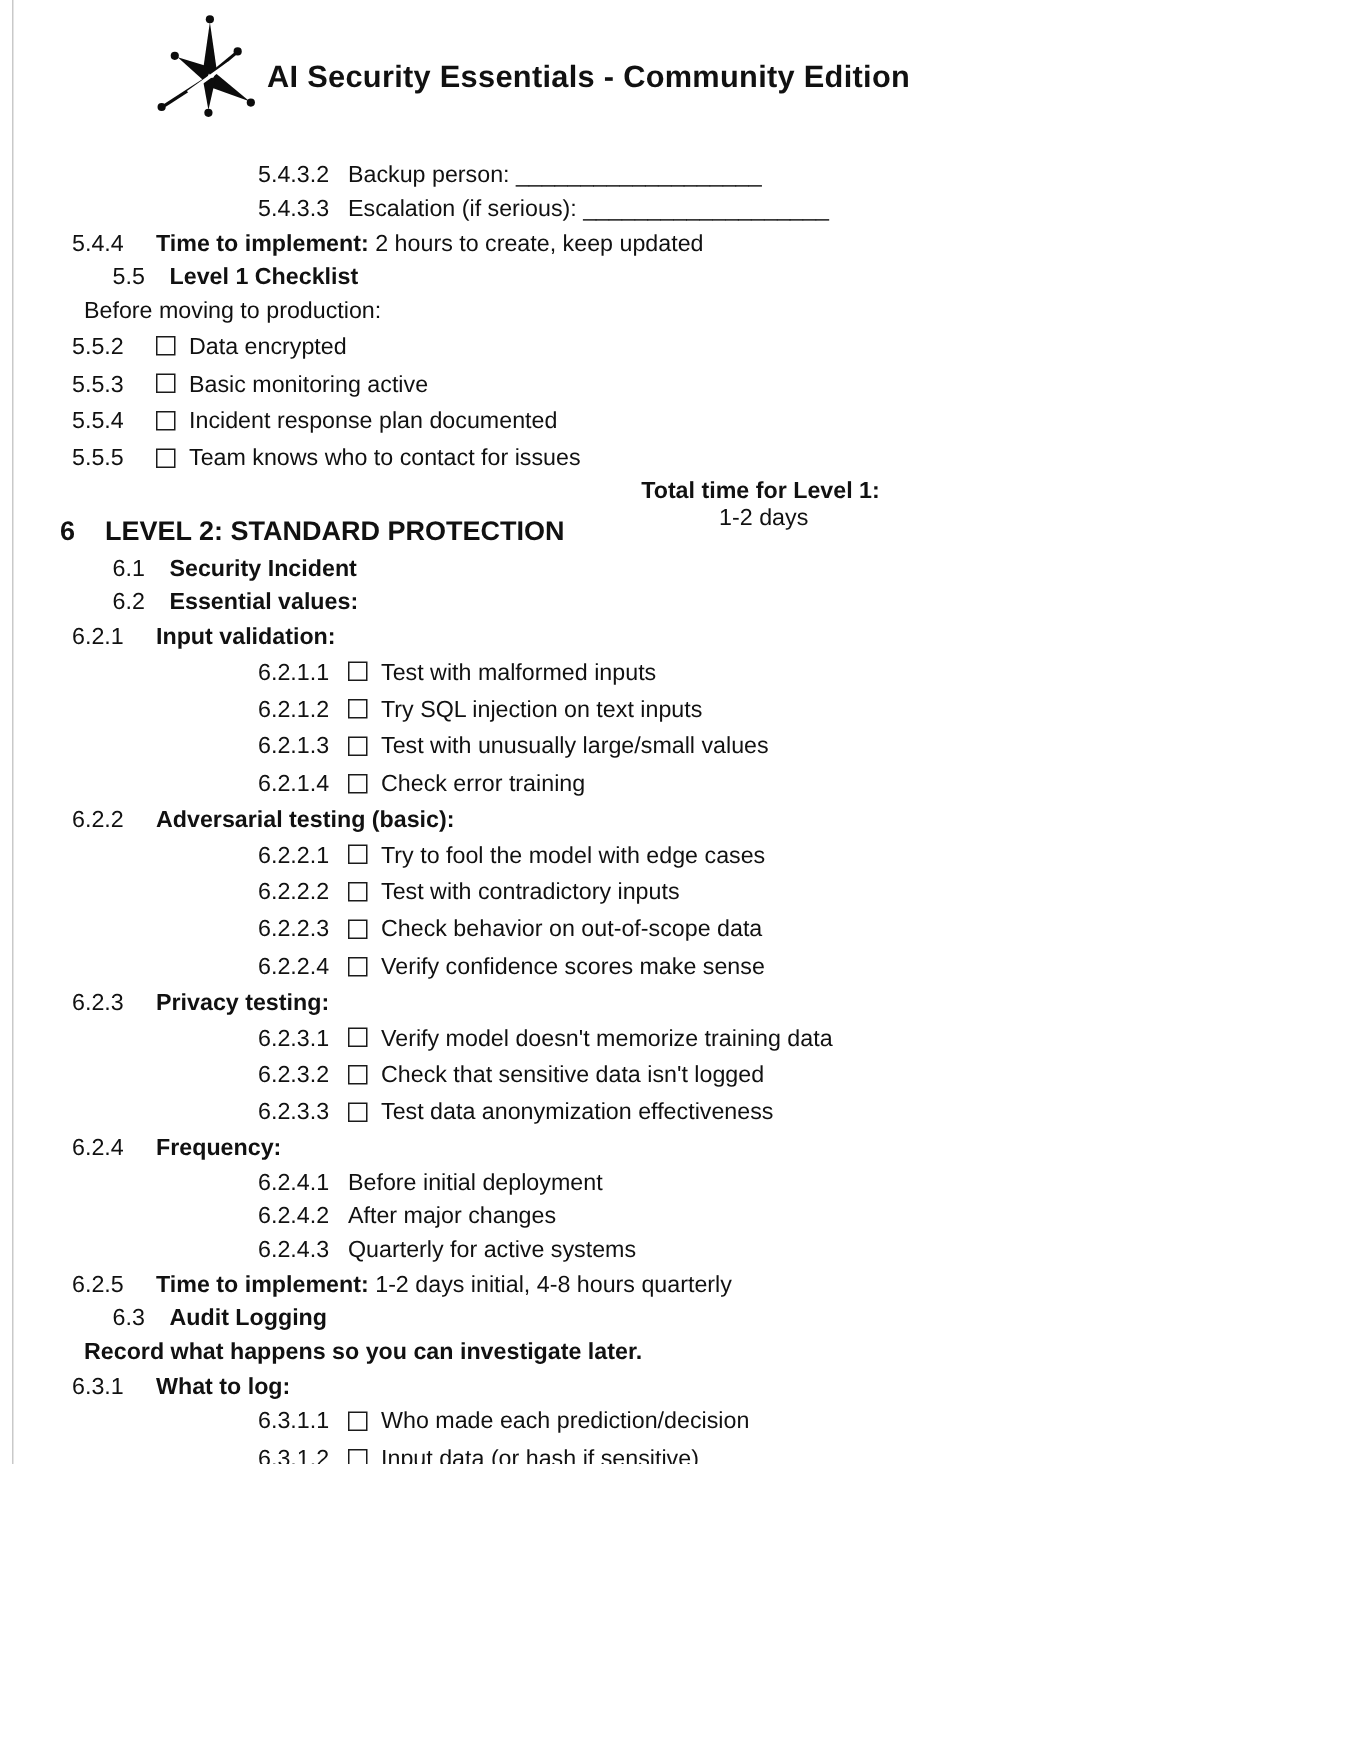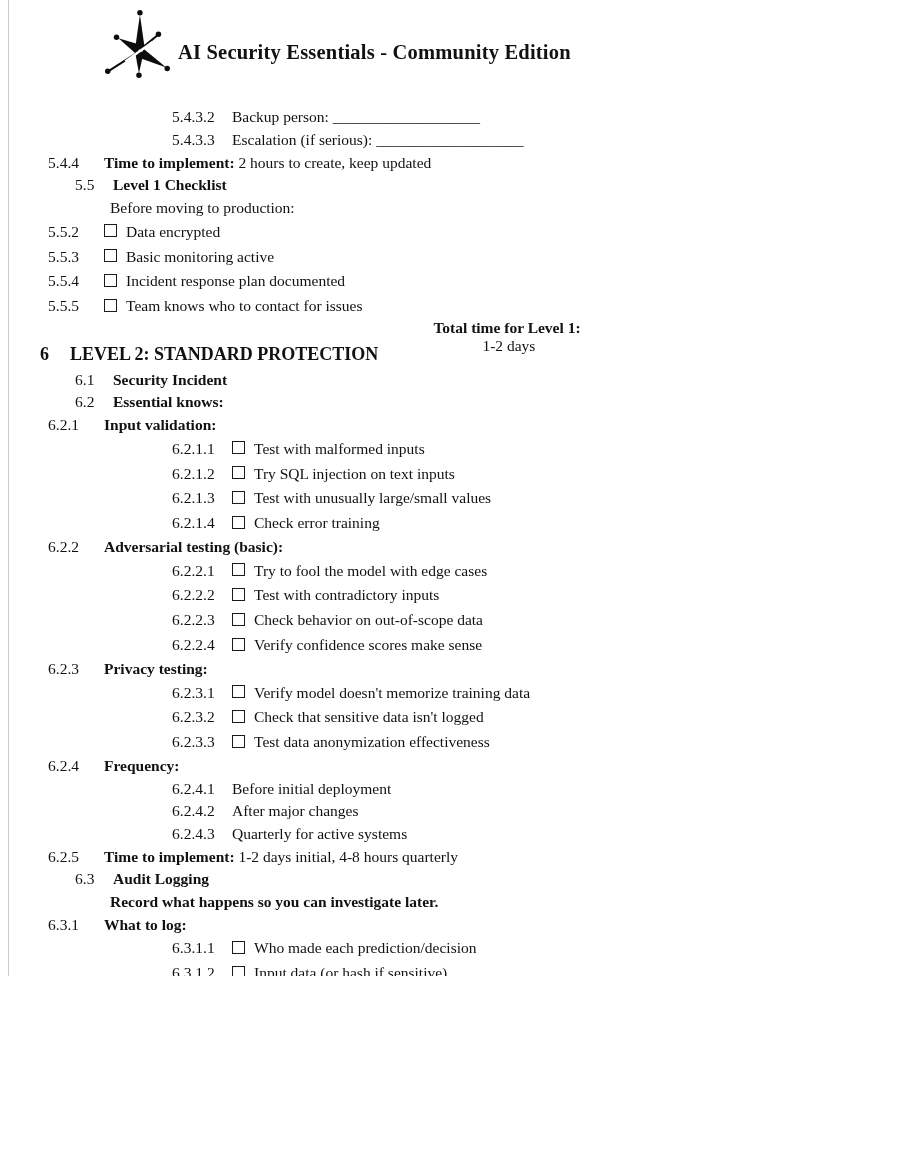--- a/index.html
+++ b/index.html
@@ -1,38 +1,38 @@
 <!DOCTYPE html>
 <html><head>
 <meta charset="utf-8">
 <style>
   html,body{margin:0;padding:0;background:#fff;}
   .page{
     position:relative;
     width:900px;height:976px;
     background:#ffffff;
-    font-family:Liberation Serif, serif;
+    font-family:Liberation Sans, sans-serif;
     color:#111;
     overflow:hidden;
   }
   .edge-left{position:absolute;left:8px;top:0;width:1px;height:1166px;background:#c9c9c9;}
   .edge-bottom{position:absolute;left:0;top:1160px;width:900px;height:2px;background:#b9b9b9;}
 
   .header{position:absolute;top:6px;left:98px;display:flex;align-items:center;}
   .logo{width:78px;height:78px;flex:0 0 auto;}
   .doc-title{font-size:20.5px;font-weight:bold;margin-left:2px;margin-top:14px;letter-spacing:.2px;}
 
   .content{position:absolute;top:106px;left:0;width:900px;font-size:15.5px;}
   .row{display:flex;align-items:center;height:22.7px;white-space:pre;}
   .row.ck{height:24.8px;}
   .row.sec{height:27px;font-size:18px;font-weight:bold;}
   .num{flex:0 0 auto;}
   .lvl1{margin-left:40px;}  .lvl1 .num{width:30px;}
   .lvl2{margin-left:75px;}  .lvl2 .num{width:38px;}
-  .lvl2t{margin-left:110px;}
+  .lvl2t{margin-left:56px;}
   .lvl3{margin-left:48px;} .lvl3 .num{width:56px;}
   .lvl3n{margin-left:114px;flex-direction:column;}
   .lvl4{margin-left:172px;} .lvl4 .num{width:60px;}
   .cbx{
     flex:0 0 auto;display:inline-block;
     width:11px;height:11px;
     border:1.4px solid #1b1b1b;
     margin-right:9px;margin-top:-2px;
     background:#fff;
   }
@@ -83,21 +83,21 @@
       <div class="row lvl3"><span class="num">5.4.4</span><span class="bld">Time to implement:</span><span> 2 hours to create, keep updated</span></div>
       <div class="row lvl2"><span class="num">5.5</span><span class="bld">Level 1 Checklist</span></div>
       <div class="row lvl2t"><span>Before moving to production:</span></div>
       <div class="row lvl3 ck"><span class="num">5.5.2</span><span class="cbx"></span><span>Data encrypted</span></div>
       <div class="row lvl3 ck"><span class="num">5.5.3</span><span class="cbx"></span><span>Basic monitoring active</span></div>
       <div class="row lvl3 ck"><span class="num">5.5.4</span><span class="cbx"></span><span>Incident response plan documented</span></div>
       <div class="row lvl3 ck"><span class="num">5.5.5</span><span class="cbx"></span><span>Team knows who to contact for issues</span></div>
       <div class="row lvl3n"><span class="bld">Total time for Level 1:</span><span> 1-2 days</span></div>
       <div class="row lvl1 sec"><span class="num">6</span><span class="bld">LEVEL 2: STANDARD PROTECTION</span></div>
       <div class="row lvl2"><span class="num">6.1</span><span class="bld">Security Incident</span></div>
-      <div class="row lvl2"><span class="num">6.2</span><span class="bld">Essential knows:</span></div>
+      <div class="row lvl2"><span class="num">6.2</span><span class="bld">Essential values:</span></div>
       <div class="row lvl3"><span class="num">6.2.1</span><span class="bld">Input validation:</span></div>
       <div class="row lvl4 ck"><span class="num">6.2.1.1</span><span class="cbx"></span><span>Test with malformed inputs</span></div>
       <div class="row lvl4 ck"><span class="num">6.2.1.2</span><span class="cbx"></span><span>Try SQL injection on text inputs</span></div>
       <div class="row lvl4 ck"><span class="num">6.2.1.3</span><span class="cbx"></span><span>Test with unusually large/small values</span></div>
       <div class="row lvl4 ck"><span class="num">6.2.1.4</span><span class="cbx"></span><span>Check error training</span></div>
       <div class="row lvl3"><span class="num">6.2.2</span><span class="bld">Adversarial testing (basic):</span></div>
       <div class="row lvl4 ck"><span class="num">6.2.2.1</span><span class="cbx"></span><span>Try to fool the model with edge cases</span></div>
       <div class="row lvl4 ck"><span class="num">6.2.2.2</span><span class="cbx"></span><span>Test with contradictory inputs</span></div>
       <div class="row lvl4 ck"><span class="num">6.2.2.3</span><span class="cbx"></span><span>Check behavior on out-of-scope data</span></div>
       <div class="row lvl4 ck"><span class="num">6.2.2.4</span><span class="cbx"></span><span>Verify confidence scores make sense</span></div>

